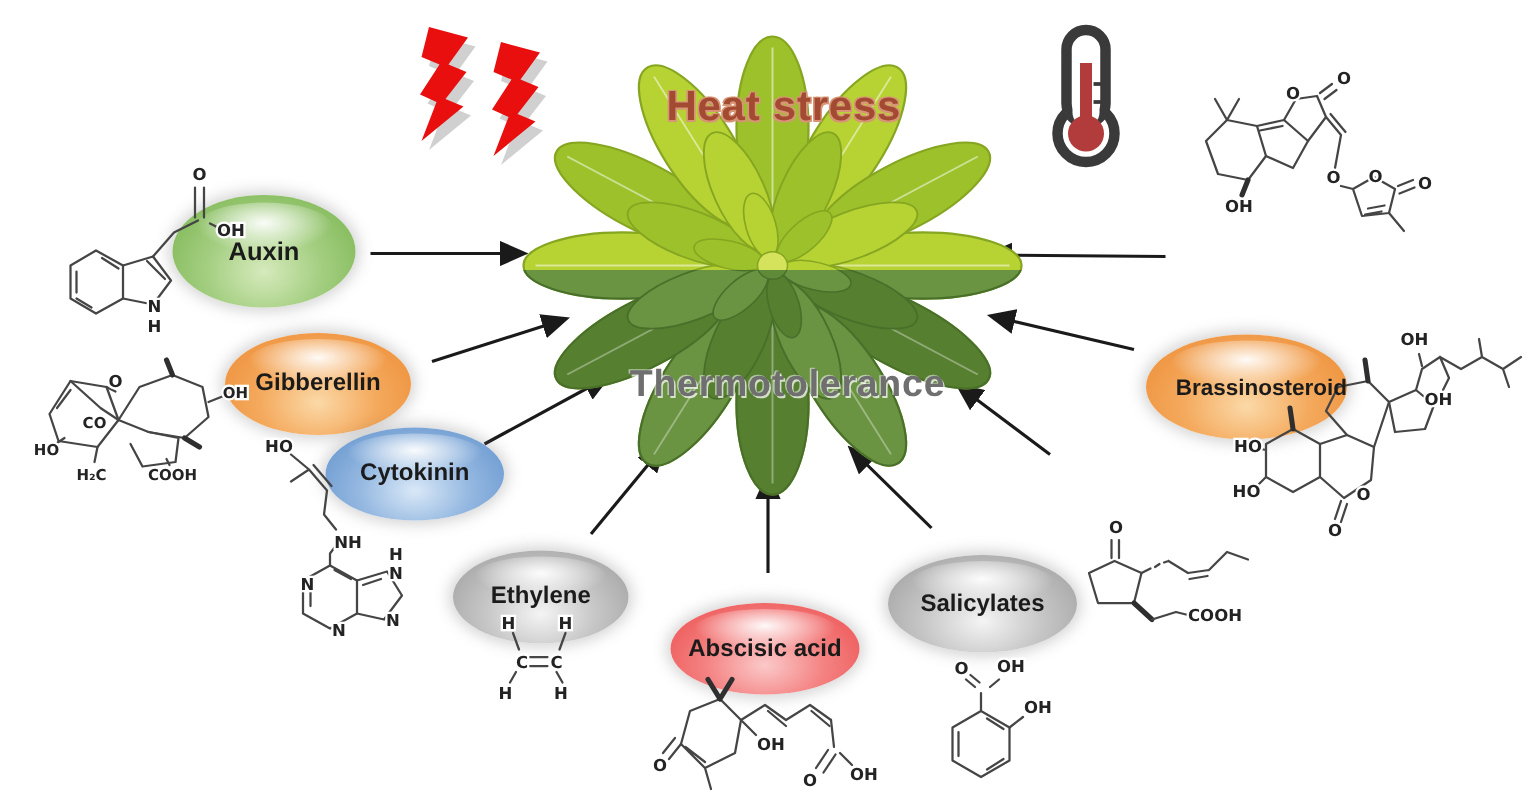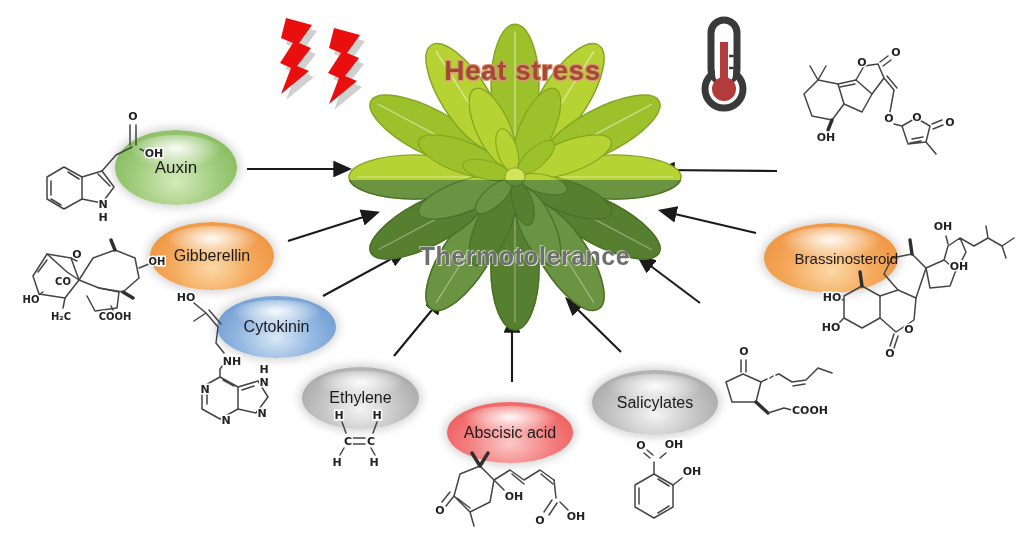--- a/index.html
+++ b/index.html
@@ -1,21 +1,21 @@
 <!DOCTYPE html>
 <html><head>
 <meta charset="utf-8">
 <style>
   html,body{margin:0;padding:0;background:#ffffff;}
   #canvas{position:relative;width:1024px;height:538px;background:#ffffff;overflow:hidden;
           font-family:"Liberation Sans",sans-serif;}
   .layer{position:absolute;left:0;top:0;}
   
   .bubble{position:absolute;border-radius:50%;display:flex;align-items:center;justify-content:center;
-          font-weight:normal;font-size:17px;color:#1b1b1b;text-align:center;
+          font-weight:bold;font-size:17px;color:#1b1b1b;text-align:center;
           box-shadow:0 0 9px 3px rgba(120,120,120,0.30);}
   .bubble span{position:relative;z-index:2;}
   .bubble::before{content:"";position:absolute;left:12%;top:6%;width:76%;height:46%;
           border-radius:50%;background:radial-gradient(ellipse at 50% 40%,rgba(255,255,255,0.95),rgba(255,255,255,0) 70%);}
   .green{background:radial-gradient(ellipse at 50% 68%,#d6eabc 0%,#a3ce80 45%,#88bd60 78%,#7cb253 100%);}
   .orange{background:radial-gradient(ellipse at 50% 68%,#fbd9a8 0%,#f4a95c 45%,#ef9643 78%,#ec8c36 100%);}
   .blue{background:radial-gradient(ellipse at 50% 68%,#d9e8f7 0%,#93b7e0 45%,#739fd3 78%,#6894cb 100%);}
   .gray{background:radial-gradient(ellipse at 50% 68%,#f4f4f4 0%,#c6c6c6 45%,#ababab 78%,#9d9d9d 100%);}
   .red{background:radial-gradient(ellipse at 50% 68%,#fbc9c9 0%,#f48181 45%,#ef6060 78%,#ec5353 100%);}
   .fs16{font-size:16px;} .fs15{font-size:15px;}
@@ -194,21 +194,21 @@
     <line x1="31" y1="40" x2="36" y2="40" stroke="#3a3a3a" stroke-width="2.5"></line>
     <line x1="31" y1="52" x2="36" y2="52" stroke="#3a3a3a" stroke-width="2.5"></line>
   </svg>
 
   <div class="bubble green" style="left:115px;top:130px;width:122px;height:75px;">
       <span>Auxin</span>
     </div>
   <div class="bubble orange fs16" style="left:150px;top:222px;width:124px;height:68px;">
       <span>Gibberellin</span>
     </div>
-  <div class="bubble blue fs16" style="left:217px;top:296px;width:119px;height:62px;">
+  <div class="bubble blue fs16" style="left:217px;top:285px;width:119px;height:62px;">
       <span>Cytokinin</span>
     </div>
   <div class="bubble gray fs16" style="left:302px;top:367px;width:117px;height:62px;">
       <span>Ethylene</span>
     </div>
   <div class="bubble red fs16" style="left:447px;top:402px;width:126px;height:61px;">
       <span>Abscisic acid</span>
     </div>
   <div class="bubble gray fs16" style="left:592px;top:370px;width:126px;height:65px;">
       <span>Salicylates</span>

